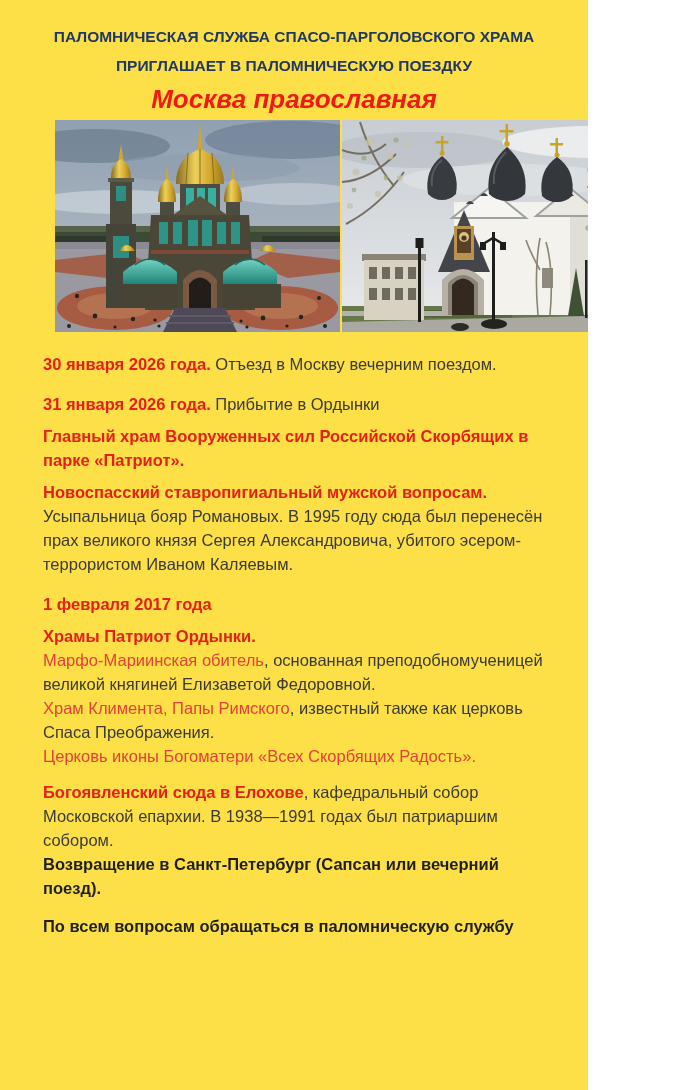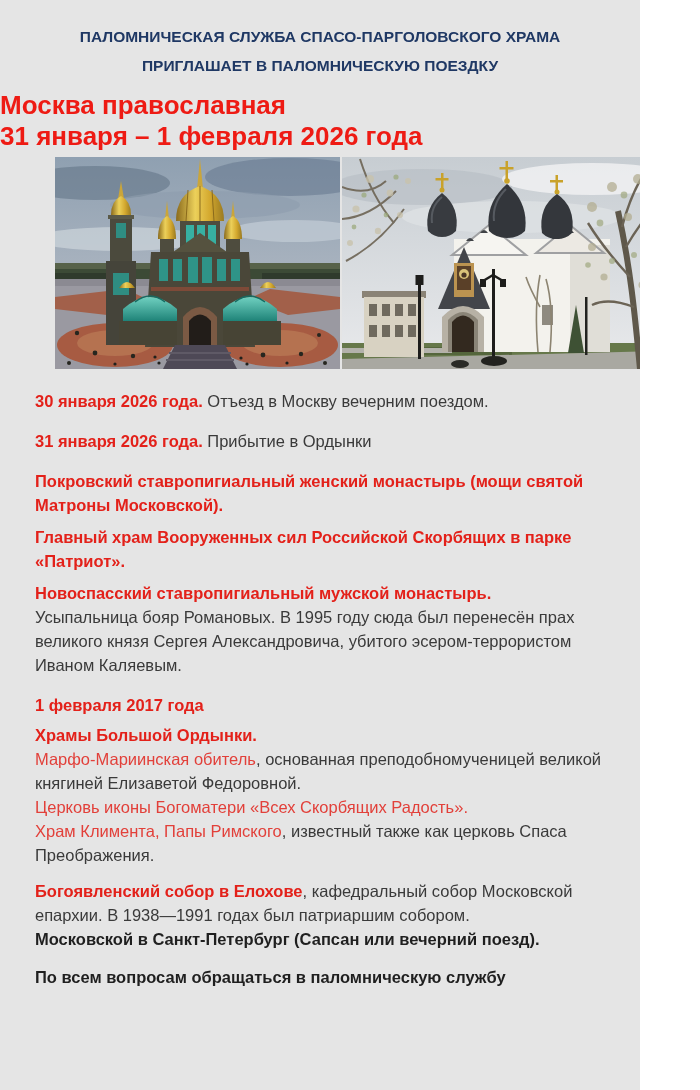--- a/index.html
+++ b/index.html
@@ -1,48 +1,47 @@
 <!DOCTYPE html>
 <html><head>
 <meta charset="utf-8">
 <style>
   html,body { margin:0; padding:0; background:#ffffff; }
   .doc {
-    position:relative; width:640px; height:1090px; background:#e5e5e5;
+    position:relative; width:588px; height:1090px; background:#fde047;
     font-family:"Liberation Sans","DejaVu Sans",sans-serif; overflow:hidden;
   }
   .header {
     padding:22px 38px 0 38px; text-align:center;
     color:#1F3864; font-weight:bold; font-size:15.5px; line-height:29px;
   }
-  .title-block { text-align:left; margin-top:10px; }
+  .title-block { text-align:center; margin-top:4px;font-style:italic; }
   .title-line { color:#EE1B14; font-weight:bold; font-size:26px; line-height:31px; }
   .photos { margin:5px 0 0 55px; display:flex; gap:2px; }
   .photo { display:block; }
   .photo svg { display:block; }
   .content { padding:0 35px; color:#3a3a3a; font-size:16.5px; line-height:24px; }
-  .content p { margin:0; }
+  .content p { margin:8px; }
   .m20 { margin-top:20px !important; } .m16 { margin-top:16px !important; }
   .m14 { margin-top:14px !important; } .m12 { margin-top:12px !important; } .m8  { margin-top:8px  !important; }
   .m6  { margin-top:6px  !important; }
   .red-b { color:#E3211A; font-weight:bold; }
   .red   { color:#E2403A; }
   .b     { color:#1f1f1f; font-weight:bold; }
   .block { display:block; }
 </style>
 </head>
 <body>
 
 <div class="doc">
 
   <div class="header">ПАЛОМНИЧЕСКАЯ СЛУЖБА СПАСО-ПАРГОЛОВСКОГО ХРАМА ПРИГЛАШАЕТ В ПАЛОМНИЧЕСКУЮ ПОЕЗДКУ</div>
 
   <div class="title-block">
     <div class="title-line">Москва православная</div>
-    <div class="title-line">31 января – 1 февраля 2026 года</div>
   </div>
 
   <div class="photos">
 
     <span class="photo">
       <svg width="285" height="212" viewBox="0 0 285 212">
         <defs>
           <linearGradient id="skyL" x1="0" y1="0" x2="0" y2="1">
             <stop offset="0" stop-color="#8fa0b1"></stop>
               <stop offset="0.55" stop-color="#a9b3bf"></stop>
@@ -292,44 +291,43 @@
   <div class="content">
 
     <p class="m20">
       <span class="red-b">30 января 2026 года.</span><span> Отъезд в Москву вечерним поездом.</span>
     </p>
 
     <p class="m16">
       <span class="red-b">31 января 2026 года.</span><span> Прибытие в Ордынки</span>
     </p>
 
-    <p class="m16 red-b">Покровский ставропигиальный женский монастырь (мощи святой Матроны Московской).</p>
 
     <p class="m8 red-b">Главный храм Вооруженных сил Российской Скорбящих в парке «Патриот».</p>
 
     <p class="m8">
-      <span class="red-b block">Новоспасский ставропигиальный мужской монастырь.</span>
+      <span class="red-b block">Новоспасский ставропигиальный мужской вопросам.</span>
         <span class="block">Усыпальница бояр Романовых. В 1995 году сюда был перенесён прах великого князя Сергея Александровича, убитого эсером-террористом Иваном Каляевым.</span>
     </p>
 
     <p class="m16">
       <span class="red-b block">1 февраля 2017 года</span>
     </p>
 
 
     <p class="m6">
-      <span class="red-b block">Храмы Большой Ордынки.</span>
+      <span class="red-b block">Храмы Патриот Ордынки.</span>
       <span class="block"><span class="red">Марфо-Мариинская обитель</span><span>, основанная преподобномученицей великой княгиней Елизаветой Федоровной.</span></span>
+      <span class="block"><span class="red">Храм Климента, Папы Римского</span><span>, известный также как церковь Спаса Преображения.</span></span>
       <span class="block"><span class="red">Церковь иконы Богоматери «Всех Скорбящих Радость».</span><span></span></span>
-      <span class="block"><span class="red">Храм Климента, Папы Римского</span><span>, известный также как церковь Спаса Преображения.</span></span>
     </p>
 
     <p class="m12">
-      <span class="red-b">Богоявленский собор в Елохове</span><span>, кафедральный собор Московской епархии. В 1938—1991 годах был патриаршим собором.</span>
-      <span class="b block">Московской в Санкт-Петербург (Сапсан или вечерний поезд).</span>
+      <span class="red-b">Богоявленский сюда в Елохове</span><span>, кафедральный собор Московской епархии. В 1938—1991 годах был патриаршим собором.</span>
+      <span class="b block">Возвращение в Санкт-Петербург (Сапсан или вечерний поезд).</span>
     </p>
 
 
     <p class="m14">
       <span class="b block">По всем вопросам обращаться в паломническую службу</span>
     </p>
 
   </div>
 </div>
 

